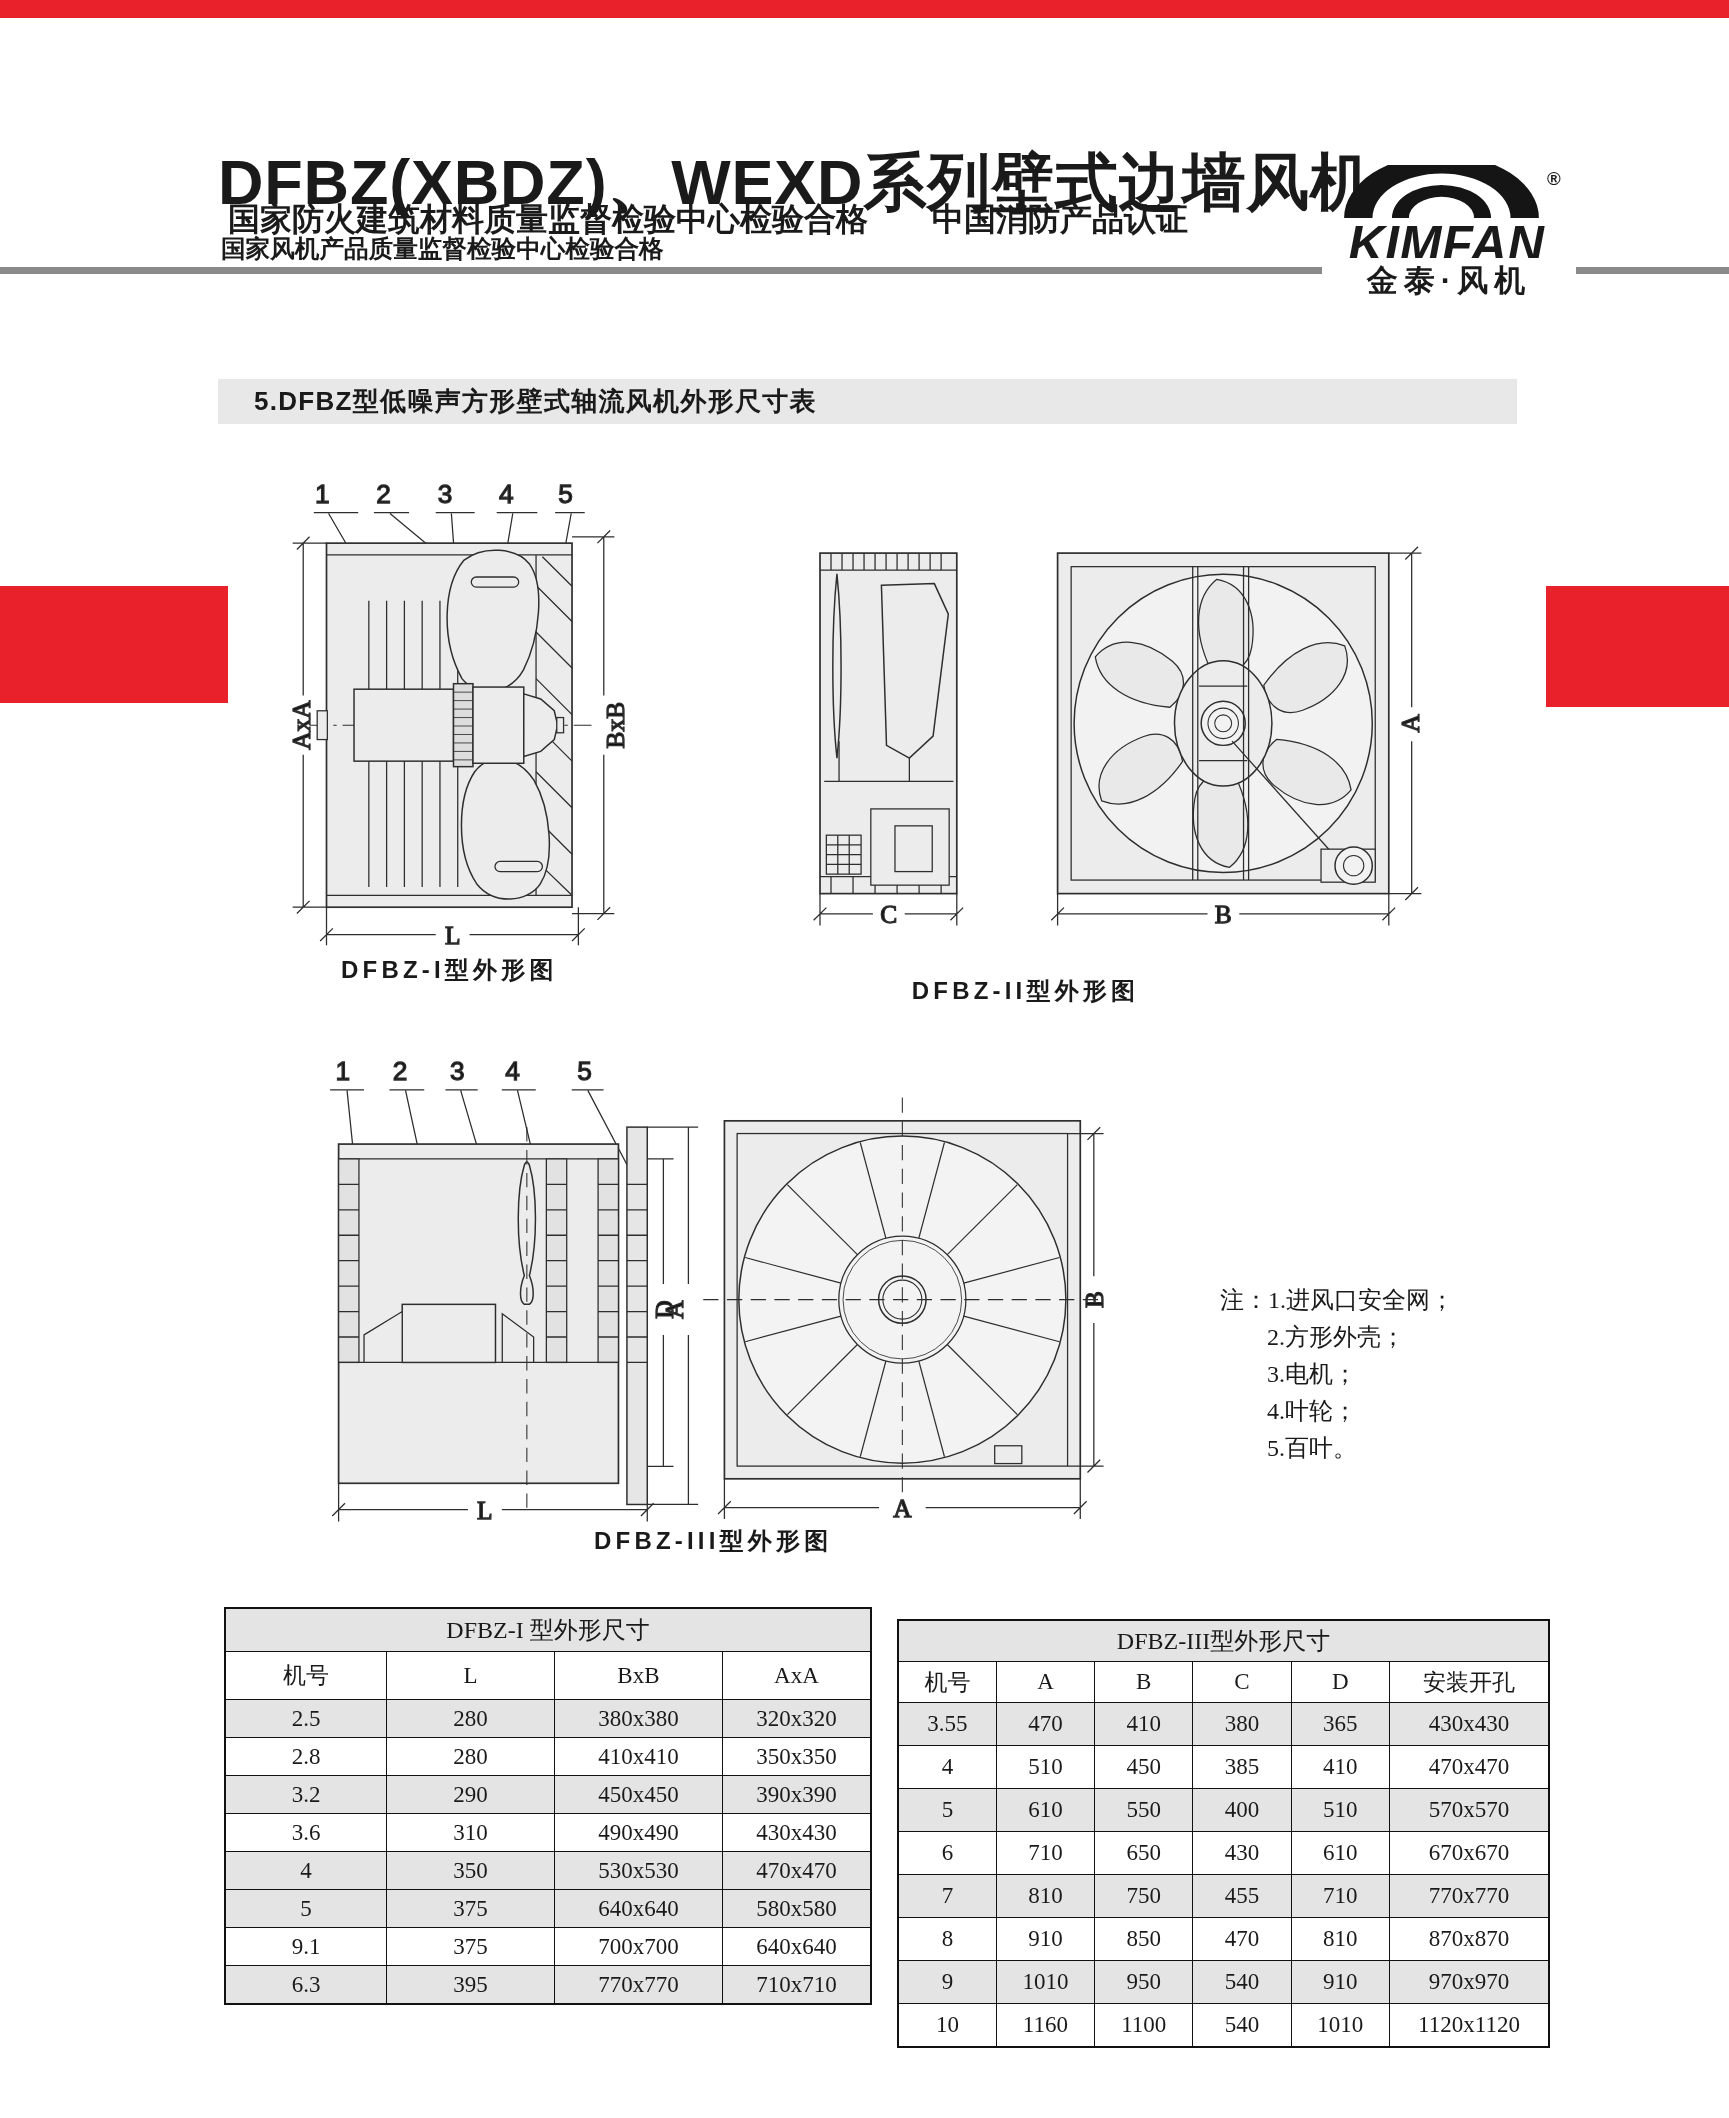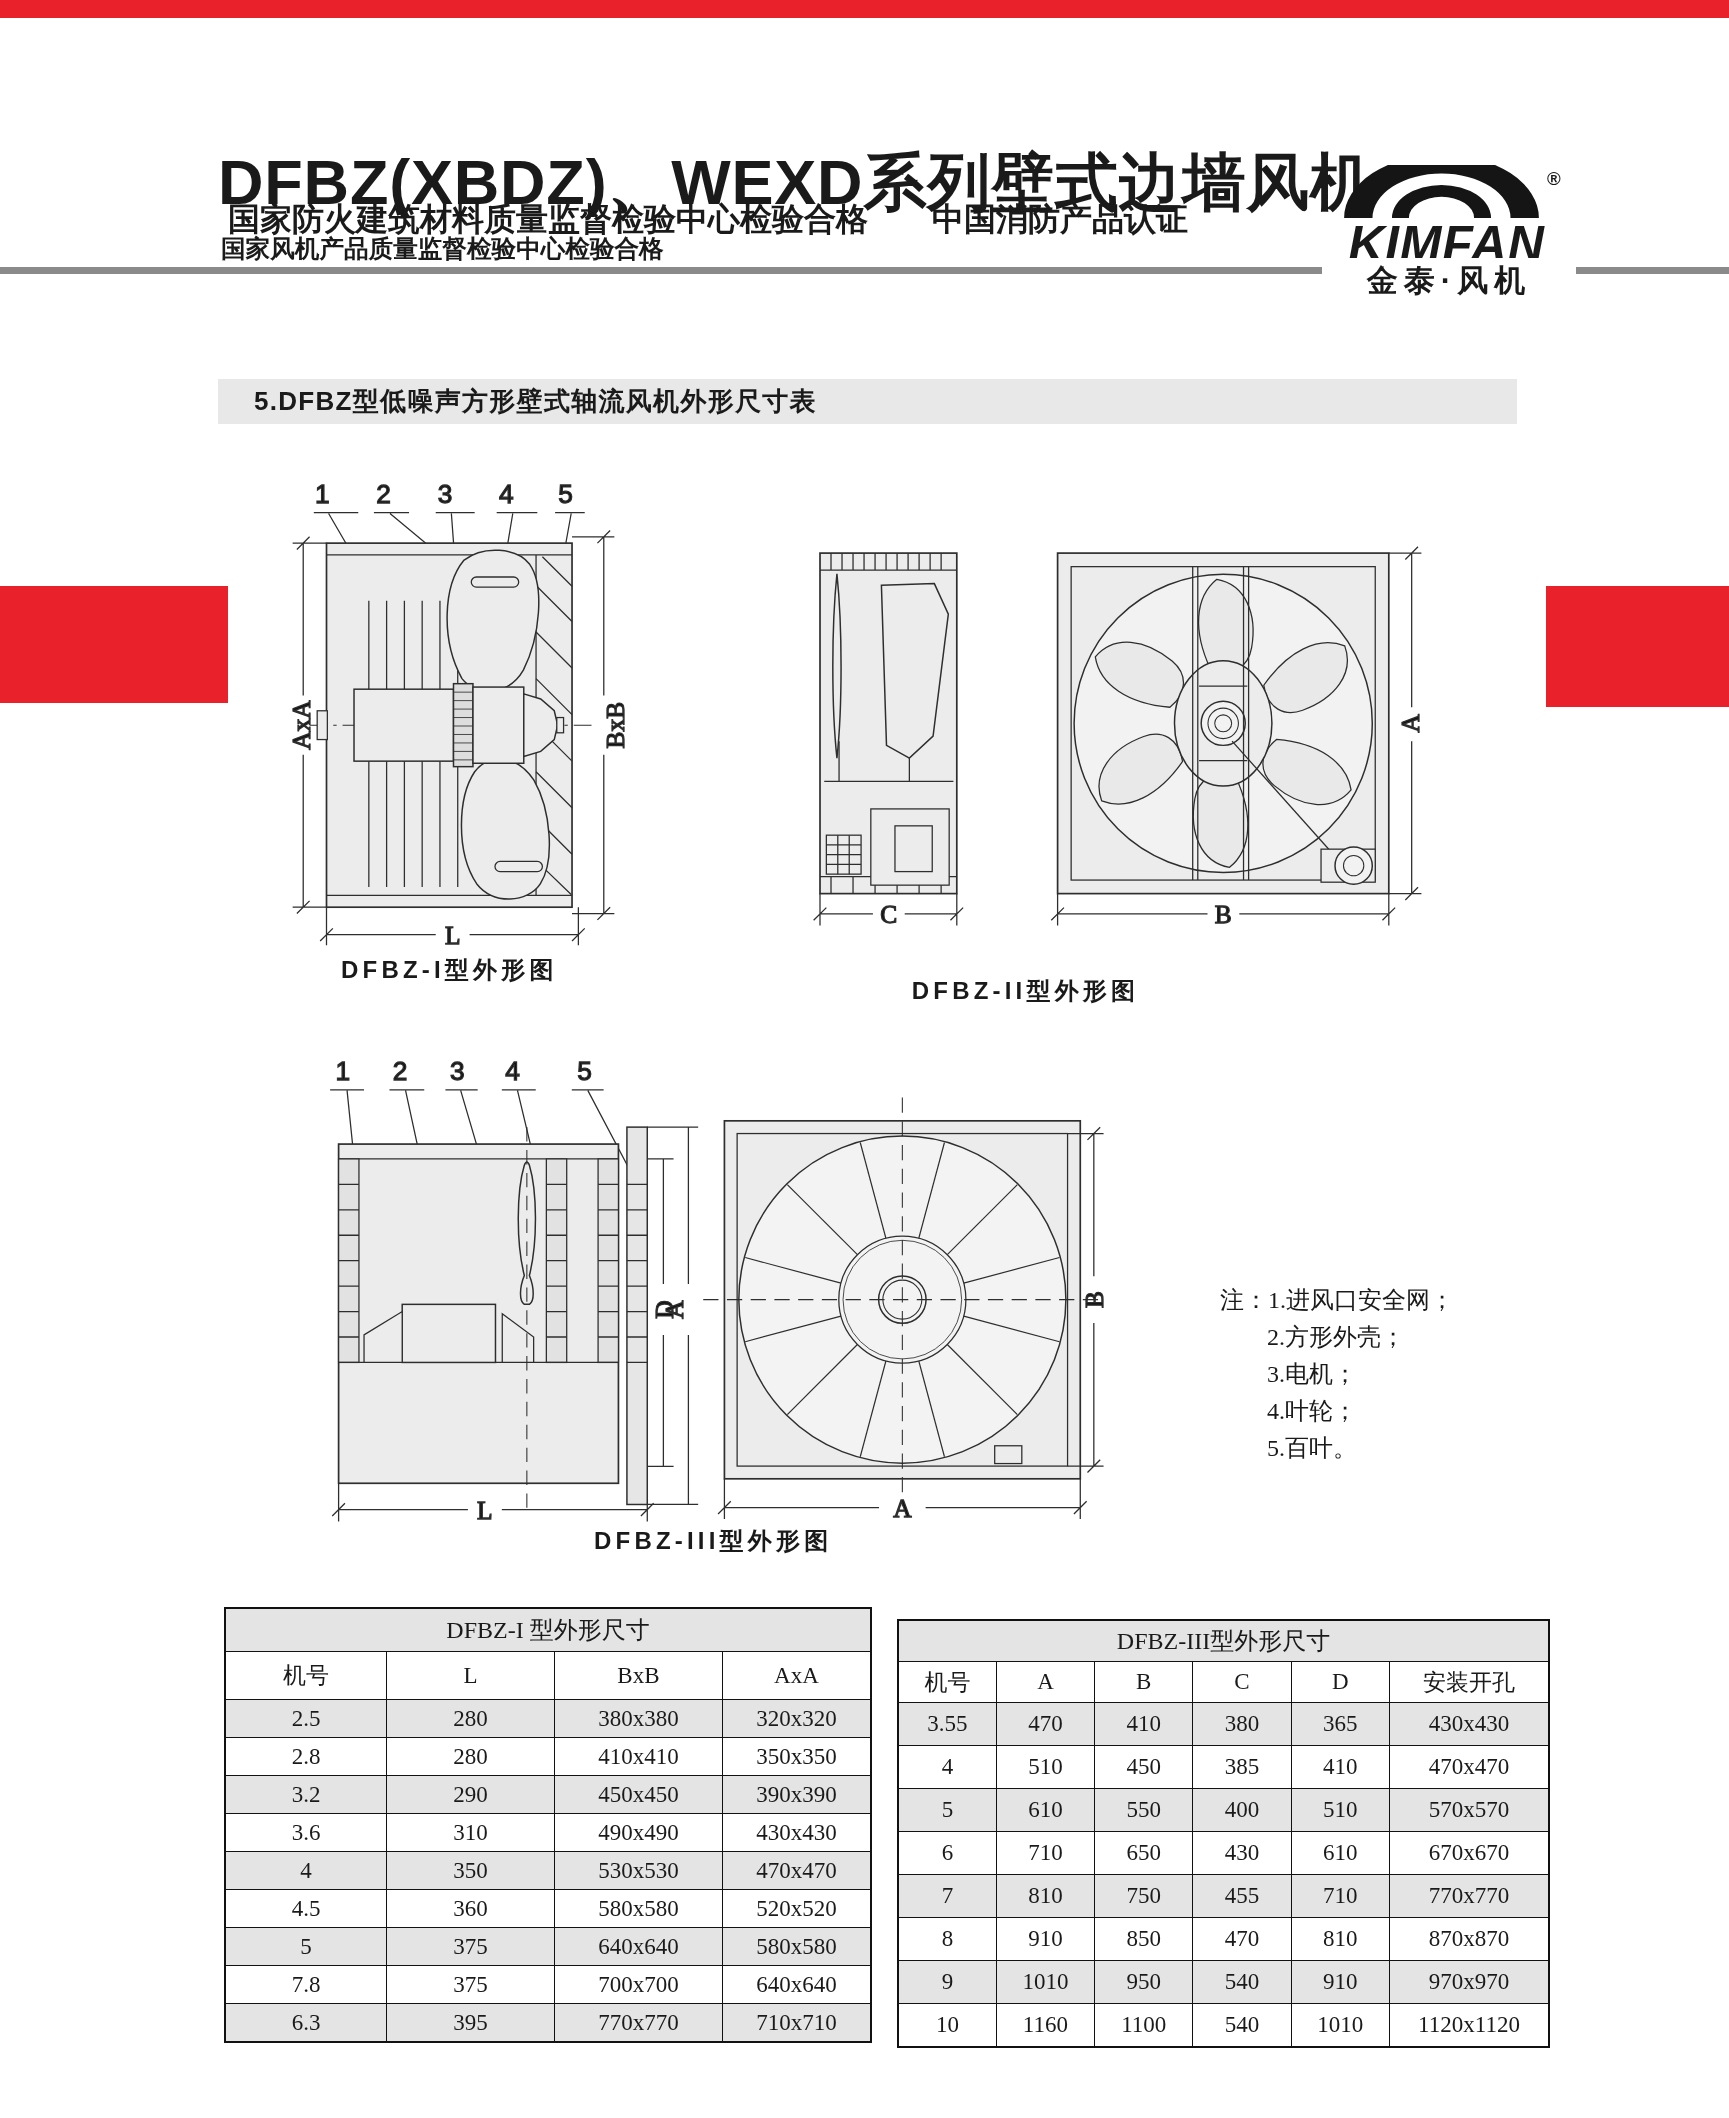--- a/index.html
+++ b/index.html
@@ -318,34 +318,28 @@
           <td>310</td>
           <td>490x490</td>
           <td>430x430</td>
         </tr>
     <tr class="drow gray">
       <td>4</td>
           <td>350</td>
           <td>530x530</td>
           <td>470x470</td>
         </tr>
-    <tr class="drow">
-      <td>4.5</td>
-          <td>360</td>
-          <td>580x580</td>
-          <td>520x520</td>
-        </tr>
     <tr class="drow gray">
       <td>5</td>
           <td>375</td>
           <td>640x640</td>
           <td>580x580</td>
         </tr>
     <tr class="drow">
-      <td>7.8</td>
+      <td>9.1</td>
           <td>375</td>
           <td>700x700</td>
           <td>640x640</td>
         </tr>
     <tr class="drow gray">
       <td>6.3</td>
           <td>395</td>
           <td>770x770</td>
           <td>710x710</td>
         </tr>

